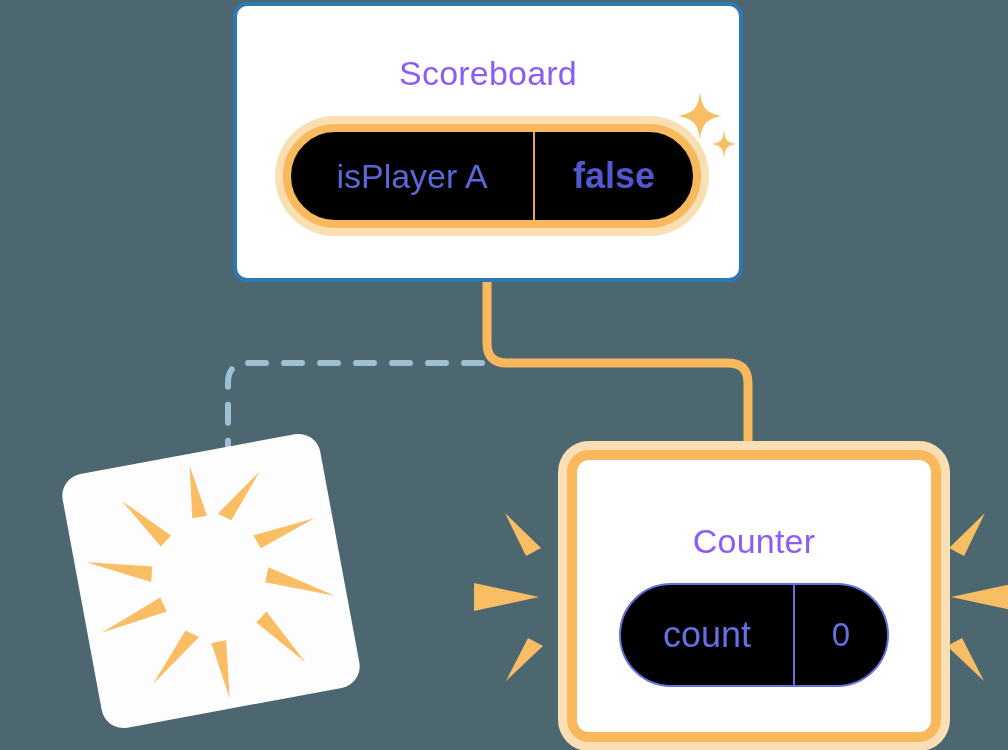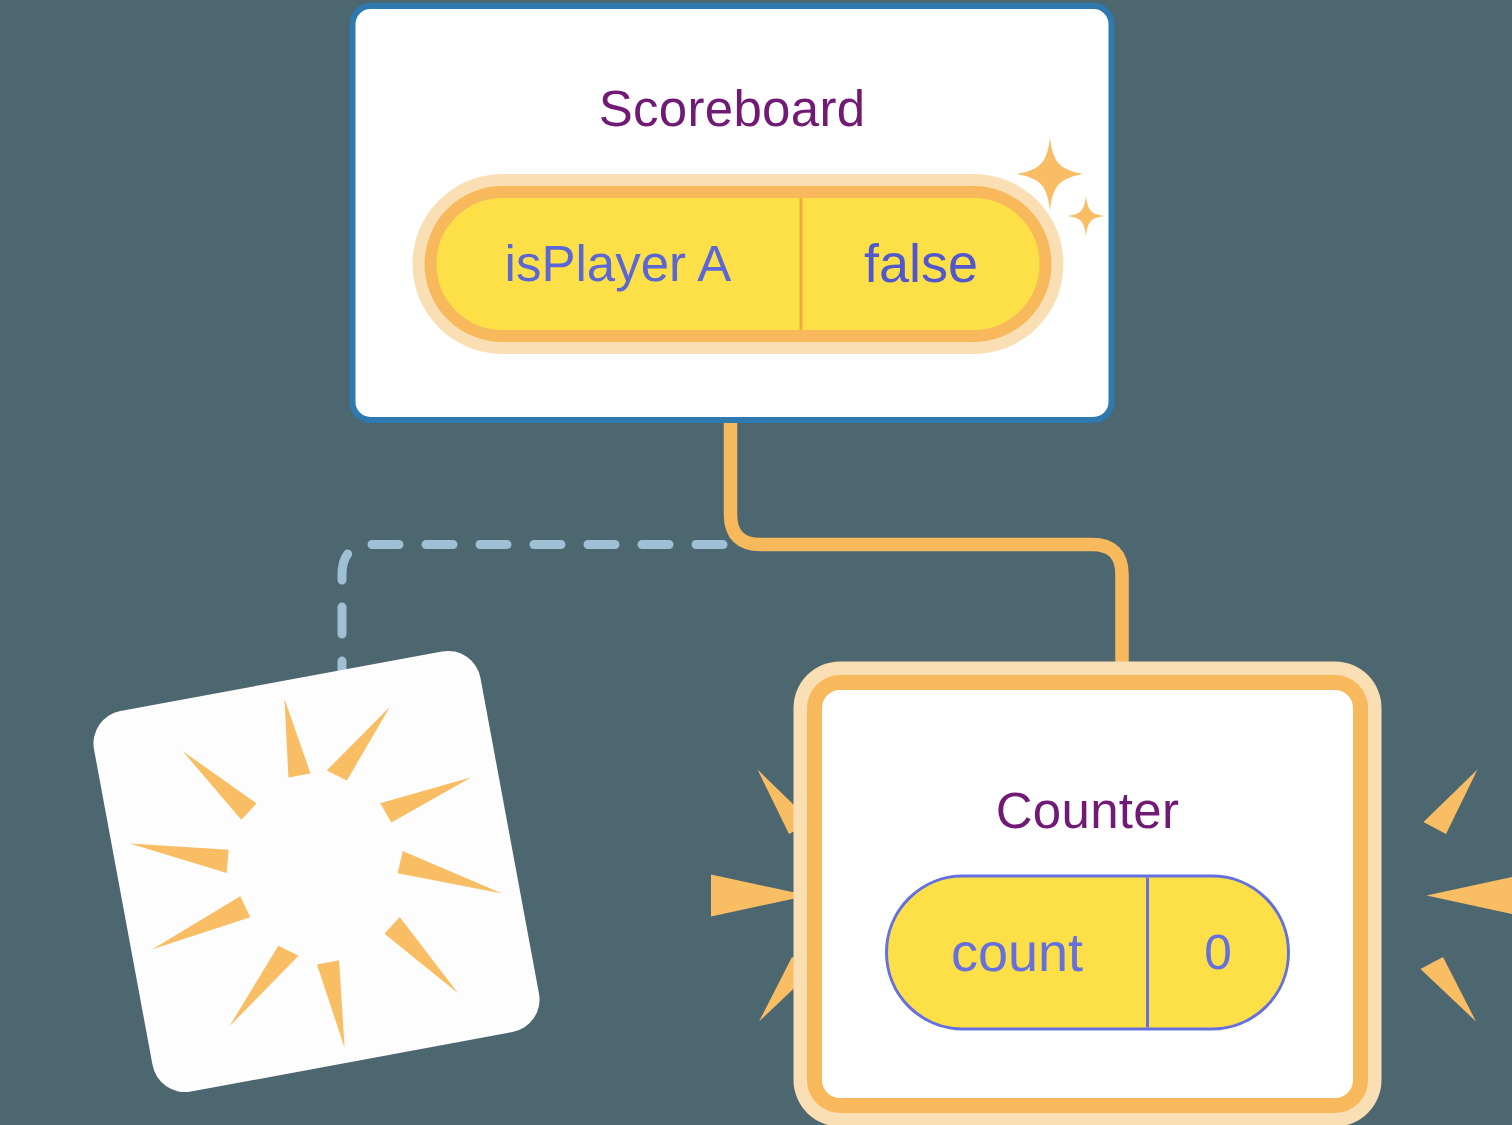--- a/index.html
+++ b/index.html
@@ -18,54 +18,54 @@
     position:absolute;
     background:#ffffff;
     box-sizing:border-box;
   }
   #scoreboard-card {
     left:233px; top:2px; width:510px; height:280px;
     border:4px solid #2e7ab0;
     border-radius:14px;
   }
   #counter-card {
-    left:538px; top:450px; width:374px; height:292px;
+    left:567px; top:450px; width:374px; height:292px;
     border-radius:22px;
     border:10px solid #f7b95c;
     box-shadow:0 0 0 9px #fbdfb4;
     background:#ffffff;
   }
   #ghost-card {
     left:80px; top:452px; width:262px; height:258px;
     background:#fdfdfd;
     border-radius:22px;
     transform:rotate(-10.5deg);
     transform-origin:50% 50%;
   }
 
   
   .card-title {
     position:absolute;
     left:0; right:0;
     text-align:center;
-    color:#701a75;
+    color:#8b5cf6;
     font-size:34px;
     letter-spacing:.2px;
     white-space:nowrap;
   }
   #scoreboard-card .card-title { top:48px; }
   #counter-card  .card-title { top:62px; }
 
   
   .pill {
     position:absolute;
     display:flex;
     align-items:stretch;
     box-sizing:border-box;
-    background:#fde047;
+    background:#000000;
   }
   .pill .seg {
     display:flex;
     align-items:center;
     justify-content:center;
     box-sizing:border-box;
     white-space:nowrap;
   }
 
   
@@ -79,21 +79,21 @@
     flex:0 0 244px;
     border-right:2px solid #f0a93e;
     color:#5c67d6;
     font-size:34px;
     font-weight:400;
   }
   #scoreboard-pill .seg-val {
     flex:1 1 auto;
     color:#5158cf;
     font-size:36px;
-    font-weight:400;
+    font-weight:700;
   }
 
   
   #counter-pill {
     left:42px; top:123px; width:270px; height:104px;
     border-radius:52px;
     border:2px solid #6470e0;
   }
   #counter-pill .seg-key {
     flex:0 0 174px;

